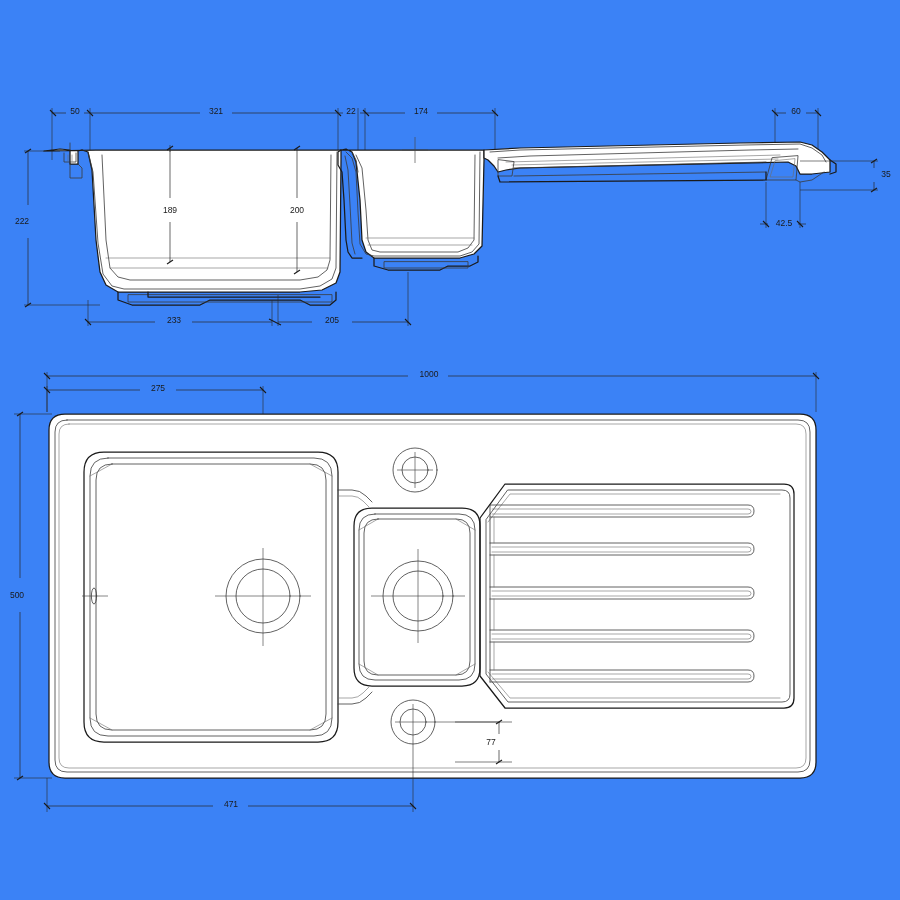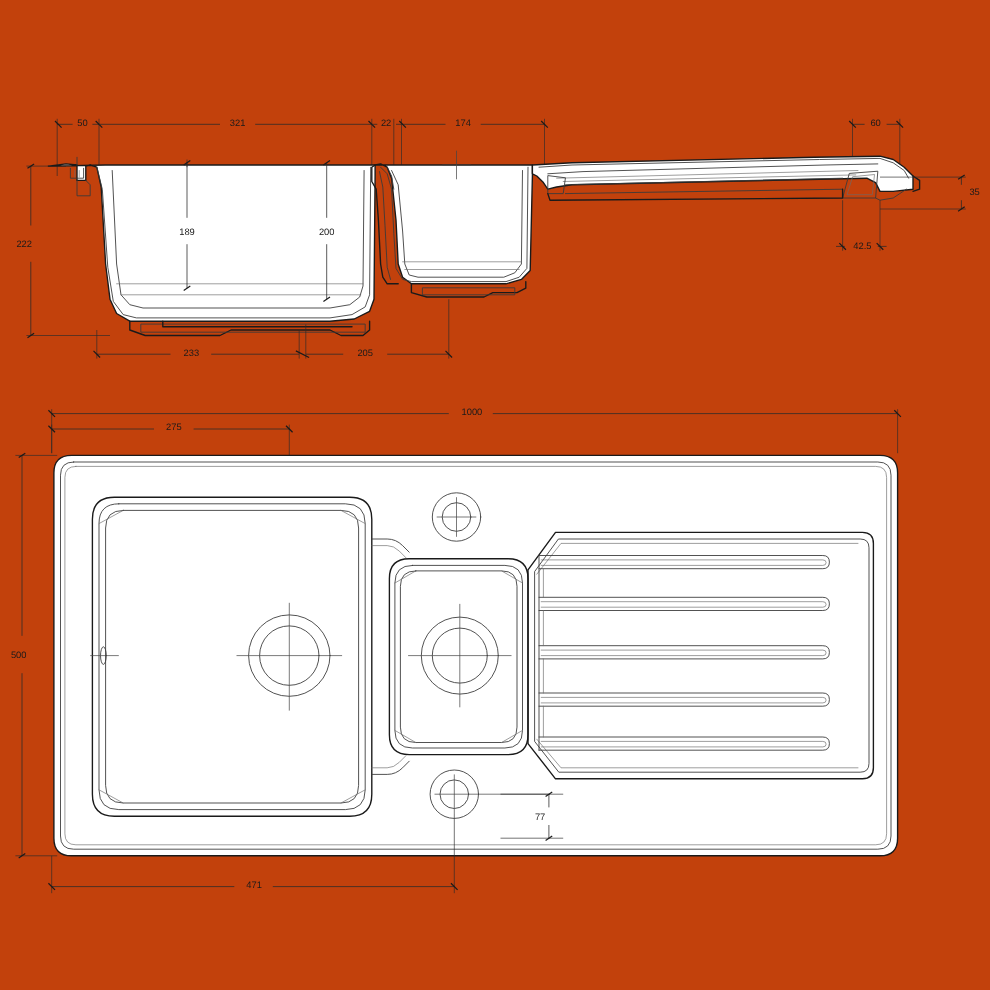--- a/index.html
+++ b/index.html
@@ -7,21 +7,21 @@
     padding: 0;
     background: #ffffff;
   }
   body {
     font-family: "Liberation Sans", sans-serif;
   }
   #drawing-page {
     position: relative;
     width: 900px;
     height: 900px;
-    background: #c2410c;
+    background: #3b82f6;
     overflow: hidden;
   }
   #drawing-svg {
     position: absolute;
     left: 0;
     top: 0;
     width: 900px;
     height: 900px;
   }
   .dim-text {

